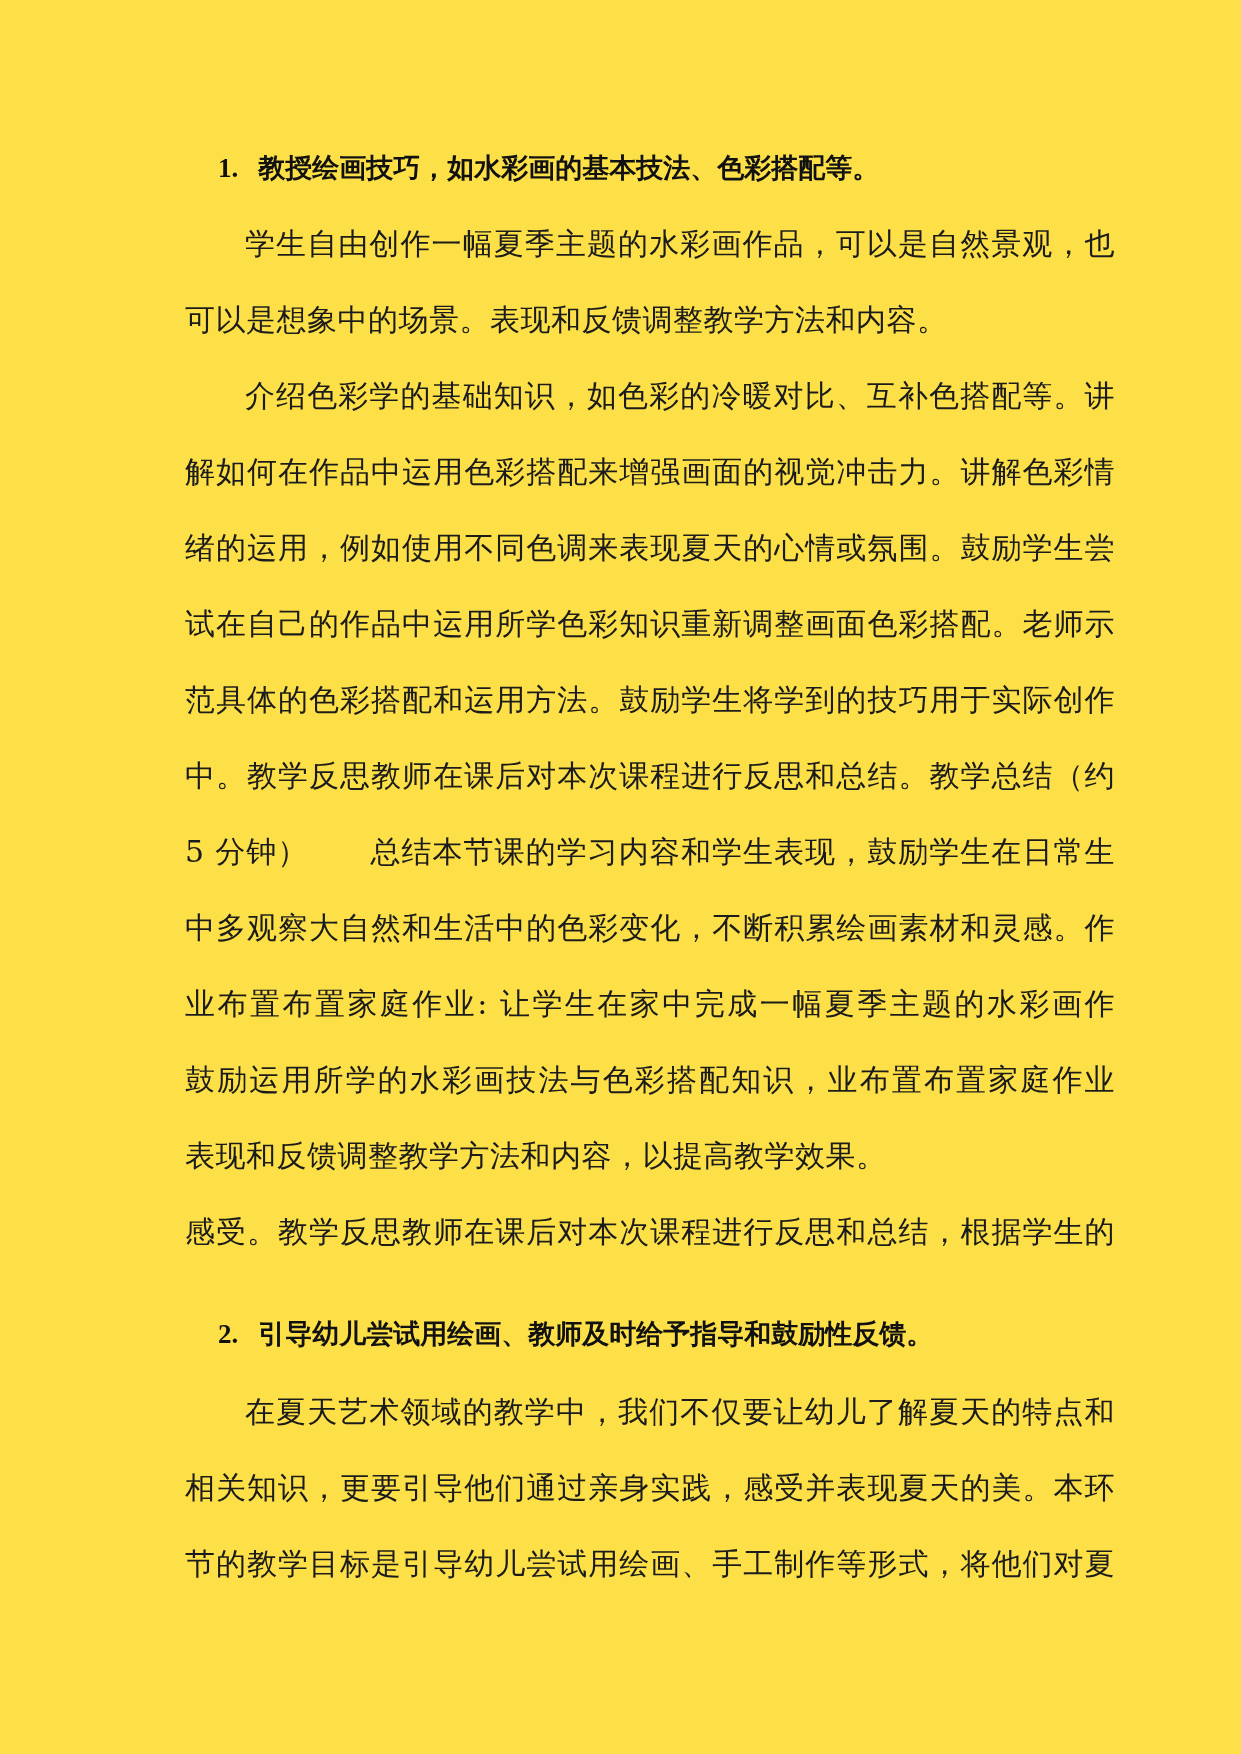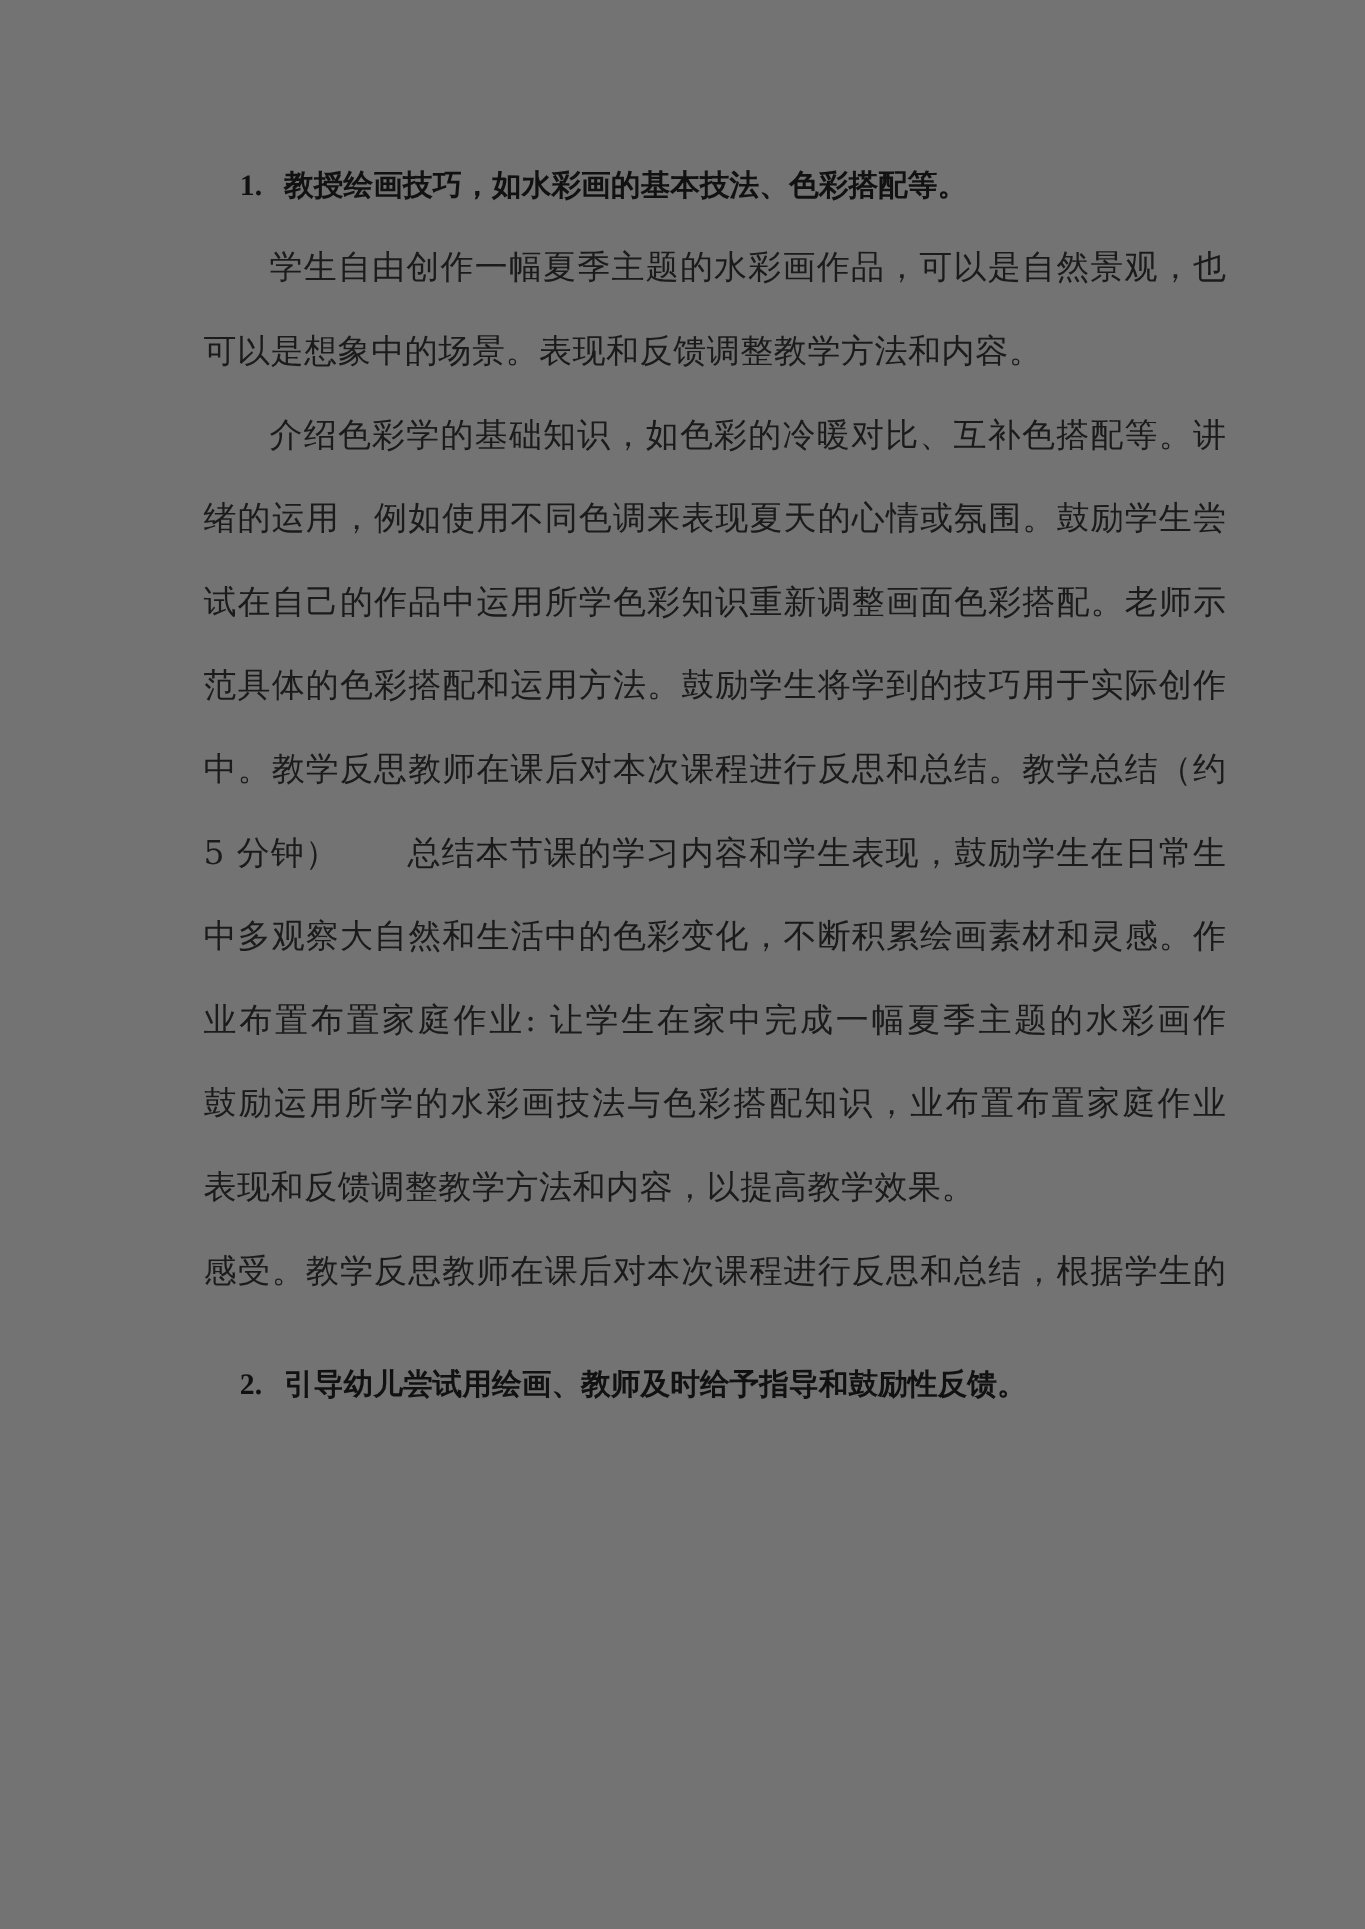--- a/index.html
+++ b/index.html
@@ -4,21 +4,21 @@
 <style>
   html, body {
     margin: 0;
     padding: 0;
     background: #ffffff;
   }
   .page {
     position: relative;
     width: 1241px;
     height: 1754px;
-    background: #737373;
+    background: #fde047;
     box-sizing: border-box;
     padding: 130px 126px 0 185px;
     color: #1b1b1b;
     font-family: "DejaVu Serif", "Liberation Serif", serif;
     overflow: hidden;
   }
   .doc-line {
     font-size: 30px;
     line-height: 76px;
     height: 76px;
@@ -59,26 +59,32 @@
 
 <div class="page">
   <div id="doc">
       <div class="heading"><span class="num">1.</span><span>教授绘画技巧，如水彩画的基本技法、色彩搭配等。</span></div>
       <div class="paragraph">
         <div class="doc-line first">学生自由创作一幅夏季主题的水彩画作品，可以是自然景观，也</div>
         <div class="doc-line nofull">可以是想象中的场景。表现和反馈调整教学方法和内容。</div>
       </div>
       <div class="paragraph">
         <div class="doc-line first">介绍色彩学的基础知识，如色彩的冷暖对比、互补色搭配等。讲</div>
+        <div class="doc-line">解如何在作品中运用色彩搭配来增强画面的视觉冲击力。讲解色彩情</div>
         <div class="doc-line">绪的运用，例如使用不同色调来表现夏天的心情或氛围。鼓励学生尝</div>
         <div class="doc-line">试在自己的作品中运用所学色彩知识重新调整画面色彩搭配。老师示</div>
         <div class="doc-line">范具体的色彩搭配和运用方法。鼓励学生将学到的技巧用于实际创作</div>
         <div class="doc-line">中。教学反思教师在课后对本次课程进行反思和总结。教学总结（约</div>
         <div class="doc-line">5 分钟）　　总结本节课的学习内容和学生表现，鼓励学生在日常生活</div>
         <div class="doc-line">中多观察大自然和生活中的色彩变化，不断积累绘画素材和灵感。作</div>
         <div class="doc-line">业布置布置家庭作业: 让学生在家中完成一幅夏季主题的水彩画作品，</div>
         <div class="doc-line">鼓励运用所学的水彩画技法与色彩搭配知识，业布置布置家庭作业</div>
         <div class="doc-line nofull">表现和反馈调整教学方法和内容，以提高教学效果。</div>
         <div class="doc-line">感受。教学反思教师在课后对本次课程进行反思和总结，根据学生的</div>
       </div>
       <div class="heading h2"><span class="num">2.</span><span>引导幼儿尝试用绘画、教师及时给予指导和鼓励性反馈。</span></div>
+      <div class="paragraph">
+        <div class="doc-line first">在夏天艺术领域的教学中，我们不仅要让幼儿了解夏天的特点和</div>
+        <div class="doc-line">相关知识，更要引导他们通过亲身实践，感受并表现夏天的美。本环</div>
+        <div class="doc-line">节的教学目标是引导幼儿尝试用绘画、手工制作等形式，将他们对夏</div>
+      </div>
     </div>
 </div>
 
 </body></html>

